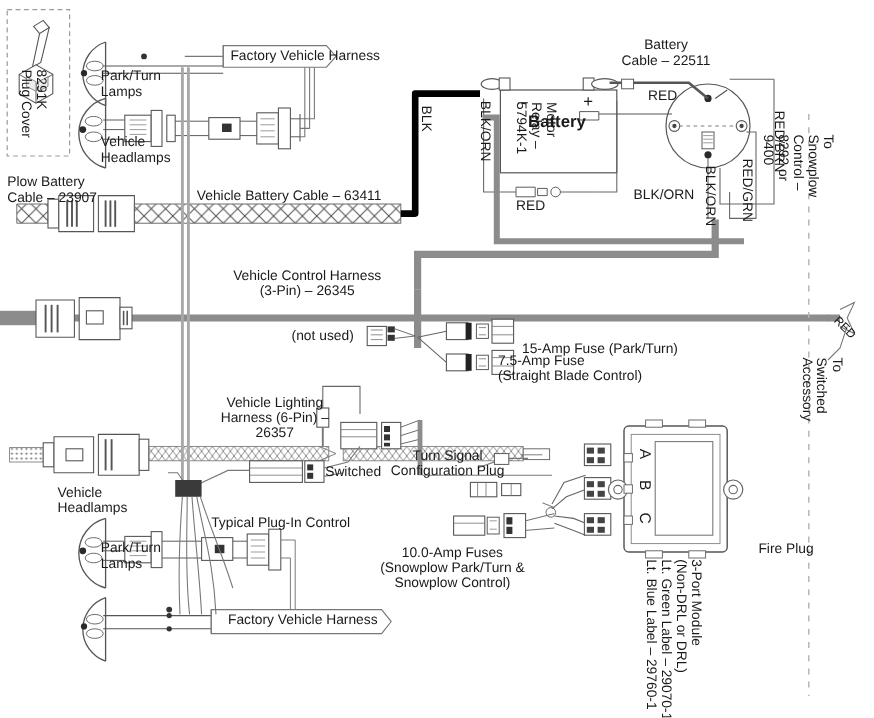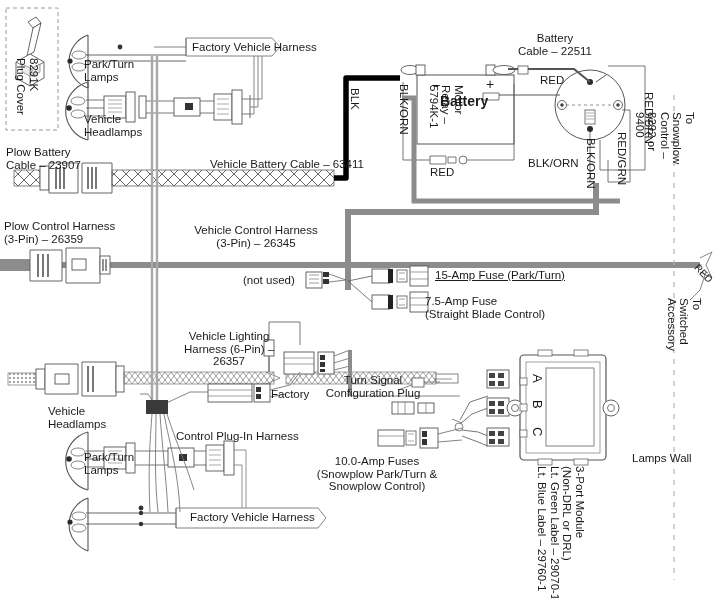--- a/index.html
+++ b/index.html
@@ -433,62 +433,60 @@
 8292 or 9400</span></div>
 
 <div class="lbl rot" style="left:700px;top:262px;transform:rotate(45deg);font-size:10px;">RED</div>
 
 <div class="lbl rot" style="left:703px;top:298px;transform:rotate(90deg);"><span style="white-space:pre-line;">To Switched
 Accessory</span></div>
 
 <div class="lbl" style="left:6px;top:146px;"><span style="white-space:pre-line;">Plow Battery
 Cable – 23907</span></div>
 
-<div class="lbl" style="left:164px;top:158px;margin-left:46px;">Vehicle Battery Cable – 63411</div>
-
-<div class="lbl" style="left:4px;top:220px;"><span style="white-space:pre-line;">Plow Control Harness
-(3-Pin) – 26359</span></div>
+<div class="lbl" style="left:164px;top:158px;">Vehicle Battery Cable – 63411</div>
+
 
 <div class="lbl ctr" style="left:176px;top:224px;width:160px;"><span style="white-space:pre-line;">Vehicle Control Harness
 (3-Pin) – 26345</span></div>
 
 <div class="lbl" style="left:243px;top:274px;">(not used)</div>
 
-<div class="lbl" style="left:435px;top:269px;text-decoration:underline;">15-Amp Fuse (Park/Turn)</div>
-<div class="lbl" style="left:425px;top:295px;"><span style="white-space:pre-line;">7.5-Amp Fuse
+<div class="lbl" style="left:435px;top:285px;">15-Amp Fuse (Park/Turn)</div>
+<div class="lbl" style="left:415px;top:295px;"><span style="white-space:pre-line;">7.5-Amp Fuse
 (Straight Blade Control)</span></div>
 
 
 <div class="lbl ctr" style="left:166px;top:330px;width:126px;"><span style="white-space:pre-line;">Vehicle Lighting
 Harness (6-Pin) –
 26357</span></div>
 
-<div class="lbl" style="left:271px;top:388px;">Factory</div>
+<div class="lbl" style="left:271px;top:388px;">Switched</div>
 
 <div class="lbl ctr" style="left:318px;top:374px;width:110px;"><span style="white-space:pre-line;">Turn Signal
 Configuration Plug</span></div>
 
 <div class="lbl" style="left:48px;top:405px;"><span style="white-space:pre-line;">Vehicle
 Headlamps</span></div>
 
-<div class="lbl" style="left:176px;top:430px;">Control Plug-In Harness</div>
+<div class="lbl" style="left:176px;top:430px;">Typical Plug-In Control</div>
 
 <div class="lbl" style="left:84px;top:451px;"><span style="white-space:pre-line;">Park/Turn
 Lamps</span></div>
 
 <div class="lbl ctr" style="left:282px;top:455px;width:190px;"><span style="white-space:pre-line;margin-top:38px;">10.0-Amp Fuses
 (Snowplow Park/Turn &amp;
 Snowplow Control)</span></div>
 
 <div class="lbl rot" style="left:543px;top:374px;transform:rotate(90deg);font-size:13px;">A</div>
 <div class="lbl rot" style="left:543px;top:400px;transform:rotate(90deg);font-size:13px;">B</div>
 <div class="lbl rot" style="left:543px;top:427px;transform:rotate(90deg);font-size:13px;">C</div>
 
 <div class="lbl rot" style="left:586px;top:466px;transform:rotate(90deg);"><span style="white-space:pre-line;">3-Port Module
 (Non-DRL or DRL)
 Lt. Green Label – 29070-1
 Lt. Blue Label – 29760-1</span></div>
 
-<div class="lbl" style="left:632px;top:452px;">Lamps Wall</div>
+<div class="lbl" style="left:632px;top:452px;">Fire Plug</div>
 
 <div class="lbl" style="left:190px;top:511px;">Factory Vehicle Harness</div>
 
 </div>
 
 </body></html>

